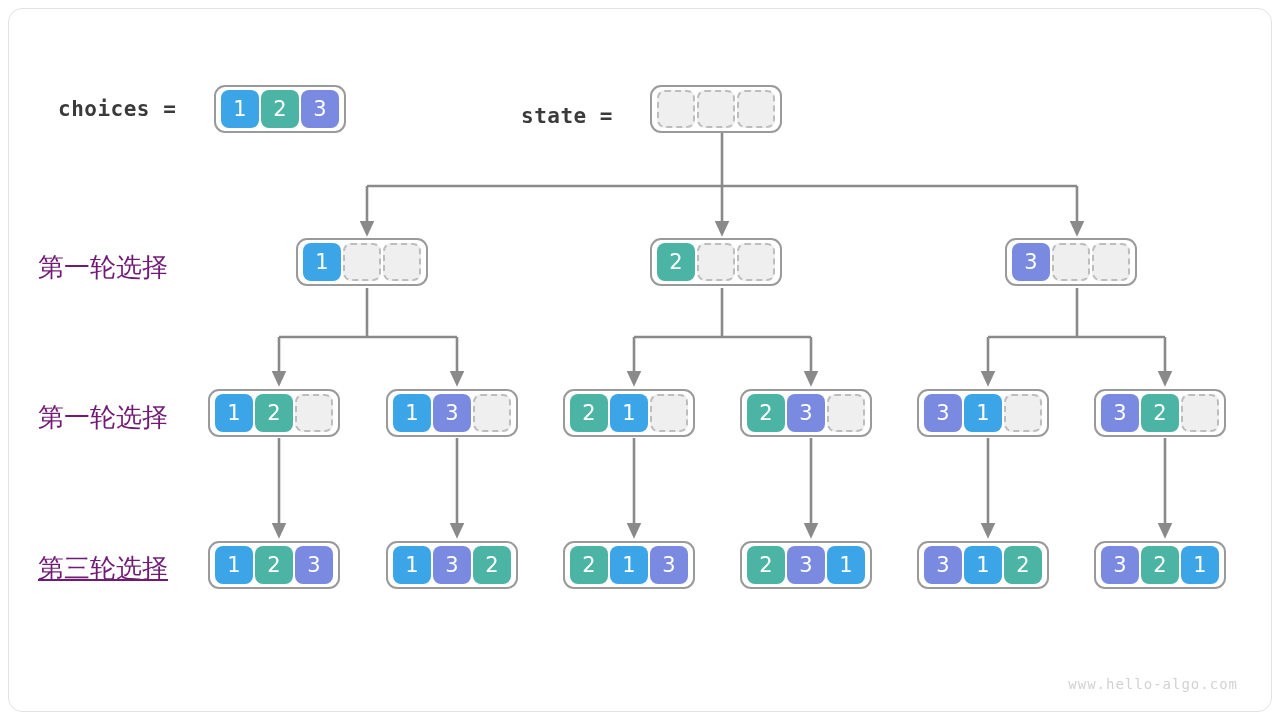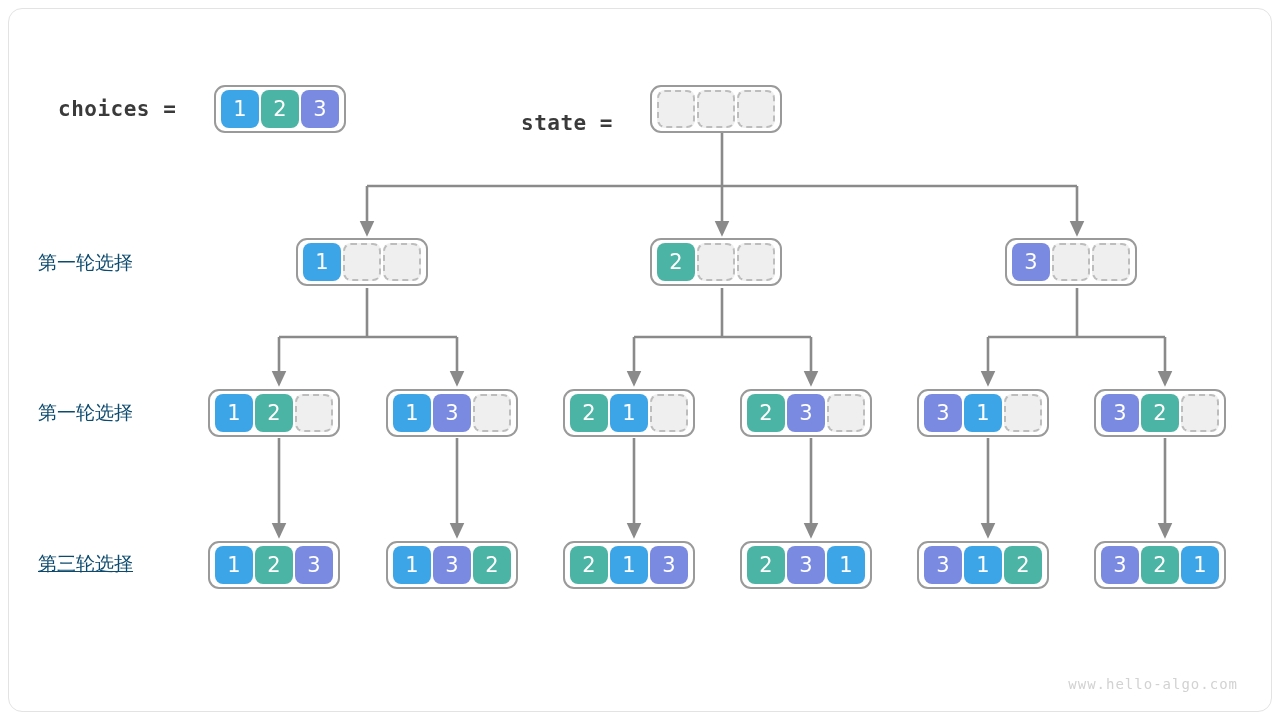--- a/index.html
+++ b/index.html
@@ -45,22 +45,22 @@
     font-family: "DejaVu Sans Mono", "Liberation Mono", monospace;
     font-weight: 700;
     font-size: 21px;
     color: #3a3a3a;
     white-space: nowrap;
     letter-spacing: 0.5px;
   }
   .row-label {
     position: absolute;
     font-family: "DejaVu Sans", "Liberation Sans", sans-serif;
-    font-size: 19px;
-    color: #0c4a6e;
+    font-size: 26px;
+    color: #701a75;
     white-space: nowrap;
   }
   .watermark {
     position: absolute;
     right: 42px;
     bottom: 28px;
     font-family: "DejaVu Sans Mono", "Liberation Mono", monospace;
     font-size: 14px;
     color: #d2d2d2;
     letter-spacing: 1px;
@@ -144,21 +144,21 @@
     </g>
   </svg>
 
   <div class="mono-label" style="left:58px; top:97px;">choices =</div>
   <div class="array" style="left:214px; top:85px;">
       <div class="cell" style="background: rgb(59, 165, 232);">1</div>
       <div class="cell" style="background: rgb(76, 180, 164);">2</div>
       <div class="cell" style="background: rgb(122, 138, 224);">3</div>
     </div>
 
-  <div class="mono-label" style="left:521px; top:111px;">state =</div>
+  <div class="mono-label" style="left:521px; top:104px;">state =</div>
   <div class="array" style="left:650px; top:85px;">
       <div class="cell empty"></div>
       <div class="cell empty"></div>
       <div class="cell empty"></div>
     </div>
 
   <div class="row-label" style="left:38px; top:250px;">第一轮选择</div>
   <div class="row-label" style="left:38px; top:400px;">第一轮选择</div>
   <div class="row-label" style="left:38px; top:551px;text-decoration:underline;">第三轮选择</div>
 

